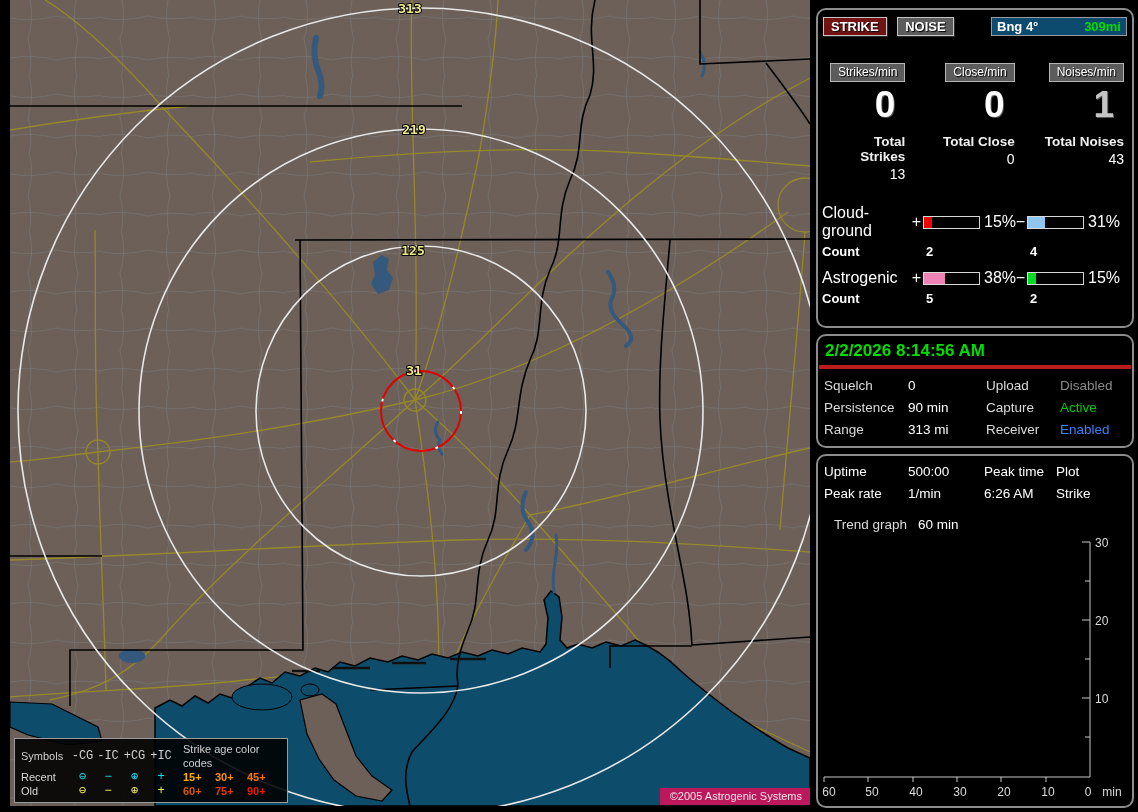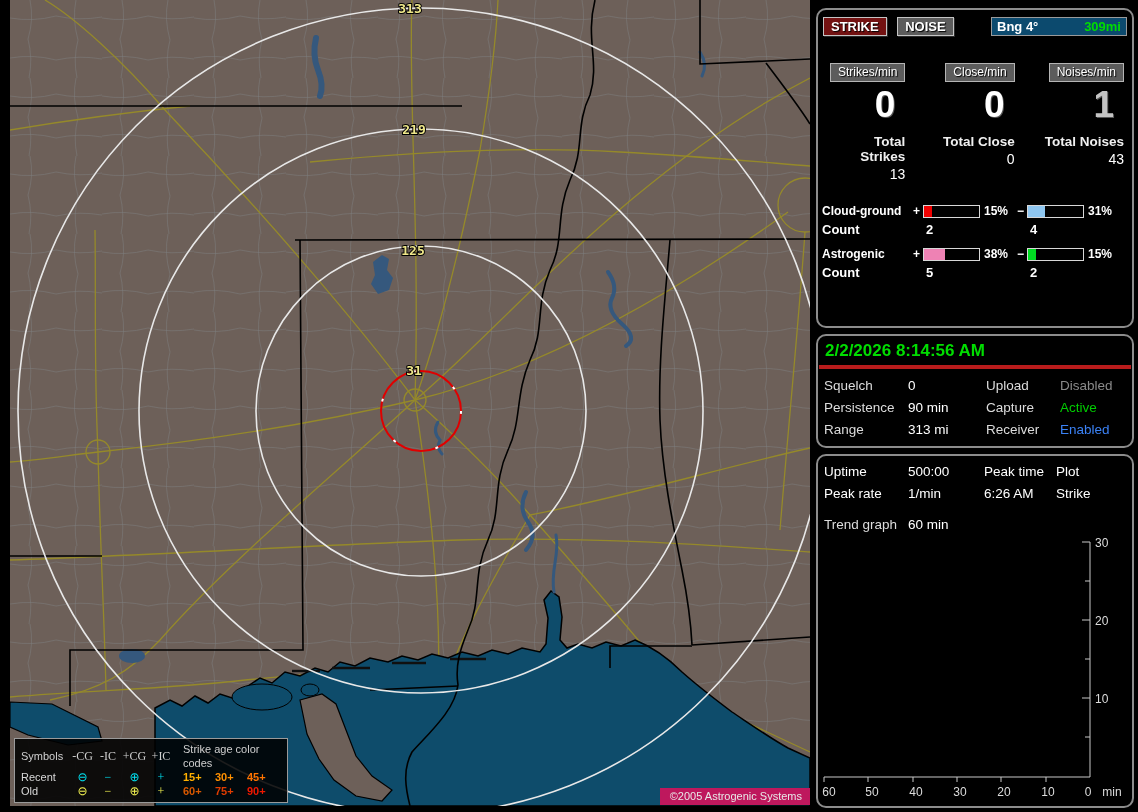--- a/index.html
+++ b/index.html
@@ -8,21 +8,21 @@
   
   #map{position:absolute;left:10px;top:0;width:800px;height:806px;background:#6d6059;}
   #map svg{display:block;}
   .ringlabel{font-family:"DejaVu Sans Mono",monospace;font-weight:bold;font-size:13px;
              fill:#efe78a;stroke:#000;stroke-width:2px;paint-order:stroke;}
   
   #legend{position:absolute;left:4px;bottom:3px;background:rgba(0,0,0,0.88);
           border:1px solid #9a9a9a;padding:3px 6px 4px 6px;font-size:11px;line-height:14px;}
   .lrow{display:grid;grid-template-columns:48px 27px 24px 29px 24px 10px 32px 32px 34px;align-items:center;}
   .lhead{color:#cfcfcf;}
-  .lsym{font-family:Liberation Serif, serif;text-align:center;font-size:12px;}
+  .lsym{font-family:Liberation Mono, monospace;text-align:center;font-size:12px;}
   .llabel{color:#d8d8d8;}
   .lage{font-weight:bold;}
   #copyright{position:absolute;right:0;bottom:1px;background:#be185d;color:#e8e8e8;
              font-size:11px;padding:2px 8px 3px 10px;}
   
   .panel{position:absolute;left:816px;width:314px;background:#000;border:2px solid #8c8c8c;
          border-radius:10px;}
   #panel-stats{top:8px;height:316px;}
   #panel-status{top:334px;height:110px;}
   #panel-trend{top:454px;height:350px;}
@@ -45,39 +45,39 @@
           font-size:12px;padding:1px 7px 2px 7px;margin-bottom:4px;text-shadow:1px 1px 1px #000;cursor:default;}
   .sbig{font-size:37px;font-weight:bold;line-height:38px;padding-right:10px;
         text-shadow:1px 1px 0 #555;}
   .stotlabel{font-size:13.5px;color:#f0f0f0;margin-top:10px;font-weight:bold;}
   .stotval{font-size:14px;color:#fff;margin-top:2px;}
   
   #dist{position:absolute;top:194px;left:4px;right:4px;}
   #dist-title{color:#bdbdbd;font-size:13px;padding-left:2px;padding-bottom:4px;
               border-bottom:1px solid #7a7a7a;margin-bottom:7px;}
   .drow{display:grid;grid-template-columns:88px 13px 57px 34px 13px 57px 34px;
-        align-items:center;font-size:12px;font-weight:bold;margin-bottom:2px;}
+        align-items:center;font-size:16px;font-weight:normal;margin-bottom:2px;}
   .dcount{display:grid;grid-template-columns:88px 13px 57px 34px 13px 57px 34px;
           font-size:13px;font-weight:bold;margin:4px 0 10px 0;}
   .dsign{text-align:center;}
   .dbar{height:11px;background:#000;border:1px solid #d8d8d8;position:relative;}
   .dbar .fill{position:absolute;left:0;top:0;bottom:0;}
   .dpct{padding-left:4px;}
   .dcv{padding-left:3px;}
   
   #datetime{color:#00dd00;font-size:17px;font-weight:bold;padding:5px 0 4px 6px;
             border-bottom:4px solid #b91c1c;margin:0 1px;}
   .kvgrid{display:grid;grid-template-columns:84px 78px 74px auto;padding-left:6px;
           font-size:13.5px;row-gap:7px;margin-top:9px;}
   .kvgrid .lab{color:#dcdcdc;}
   .kvgrid .val{color:#fff;}
   
   #trendgrid{display:grid;grid-template-columns:84px 76px 72px auto;padding-left:6px;
              font-size:13.5px;row-gap:7px;margin-top:8px;}
-  #trendrow{display:flex;padding-left:6px;font-size:13.5px;margin-top:16px;}
+  #trendrow{display:flex;padding-left:16px;font-size:13.5px;margin-top:16px;}
   #trendrow .lab{width:84px;color:#dcdcdc;}
   #trend-chart{position:absolute;left:4px;top:76px;}
   .axis{stroke:#c8c8c8;stroke-width:1;fill:none;}
   .ticktext{fill:#dcdcdc;font-size:12px;font-family:"Liberation Sans",sans-serif;}
 </style>
 </head>
 <body>
 
 <div id="app">
 

